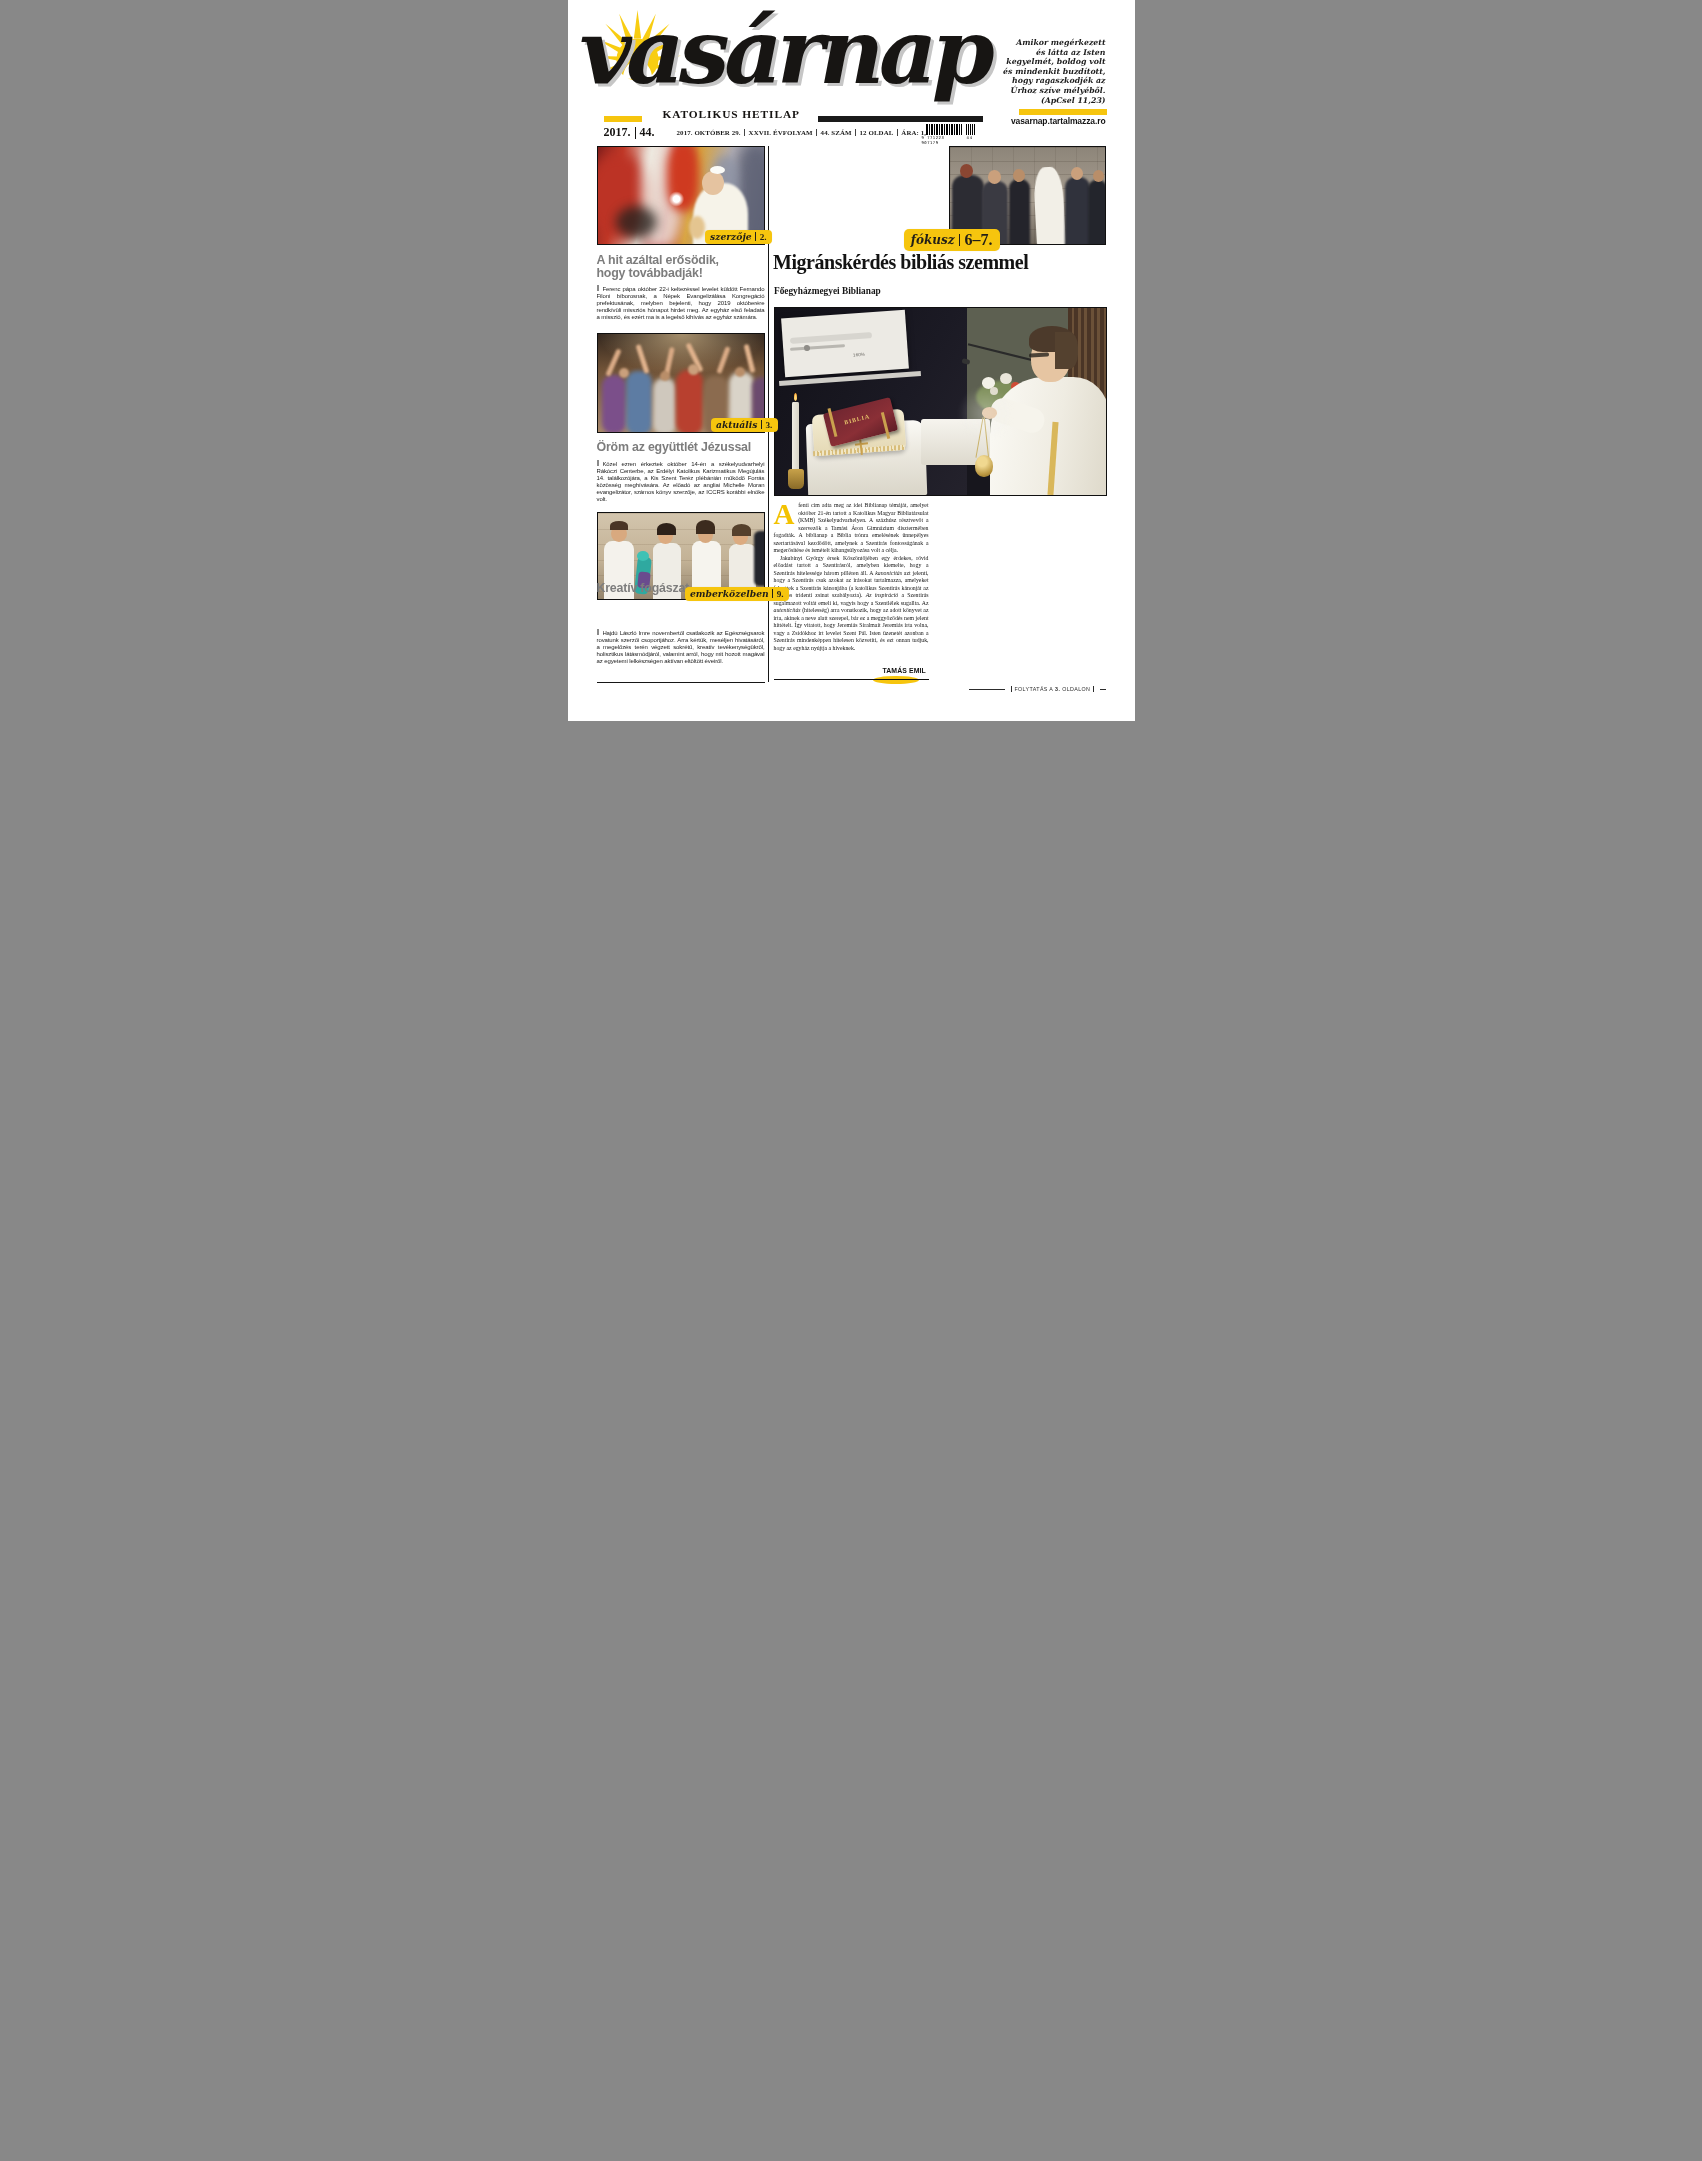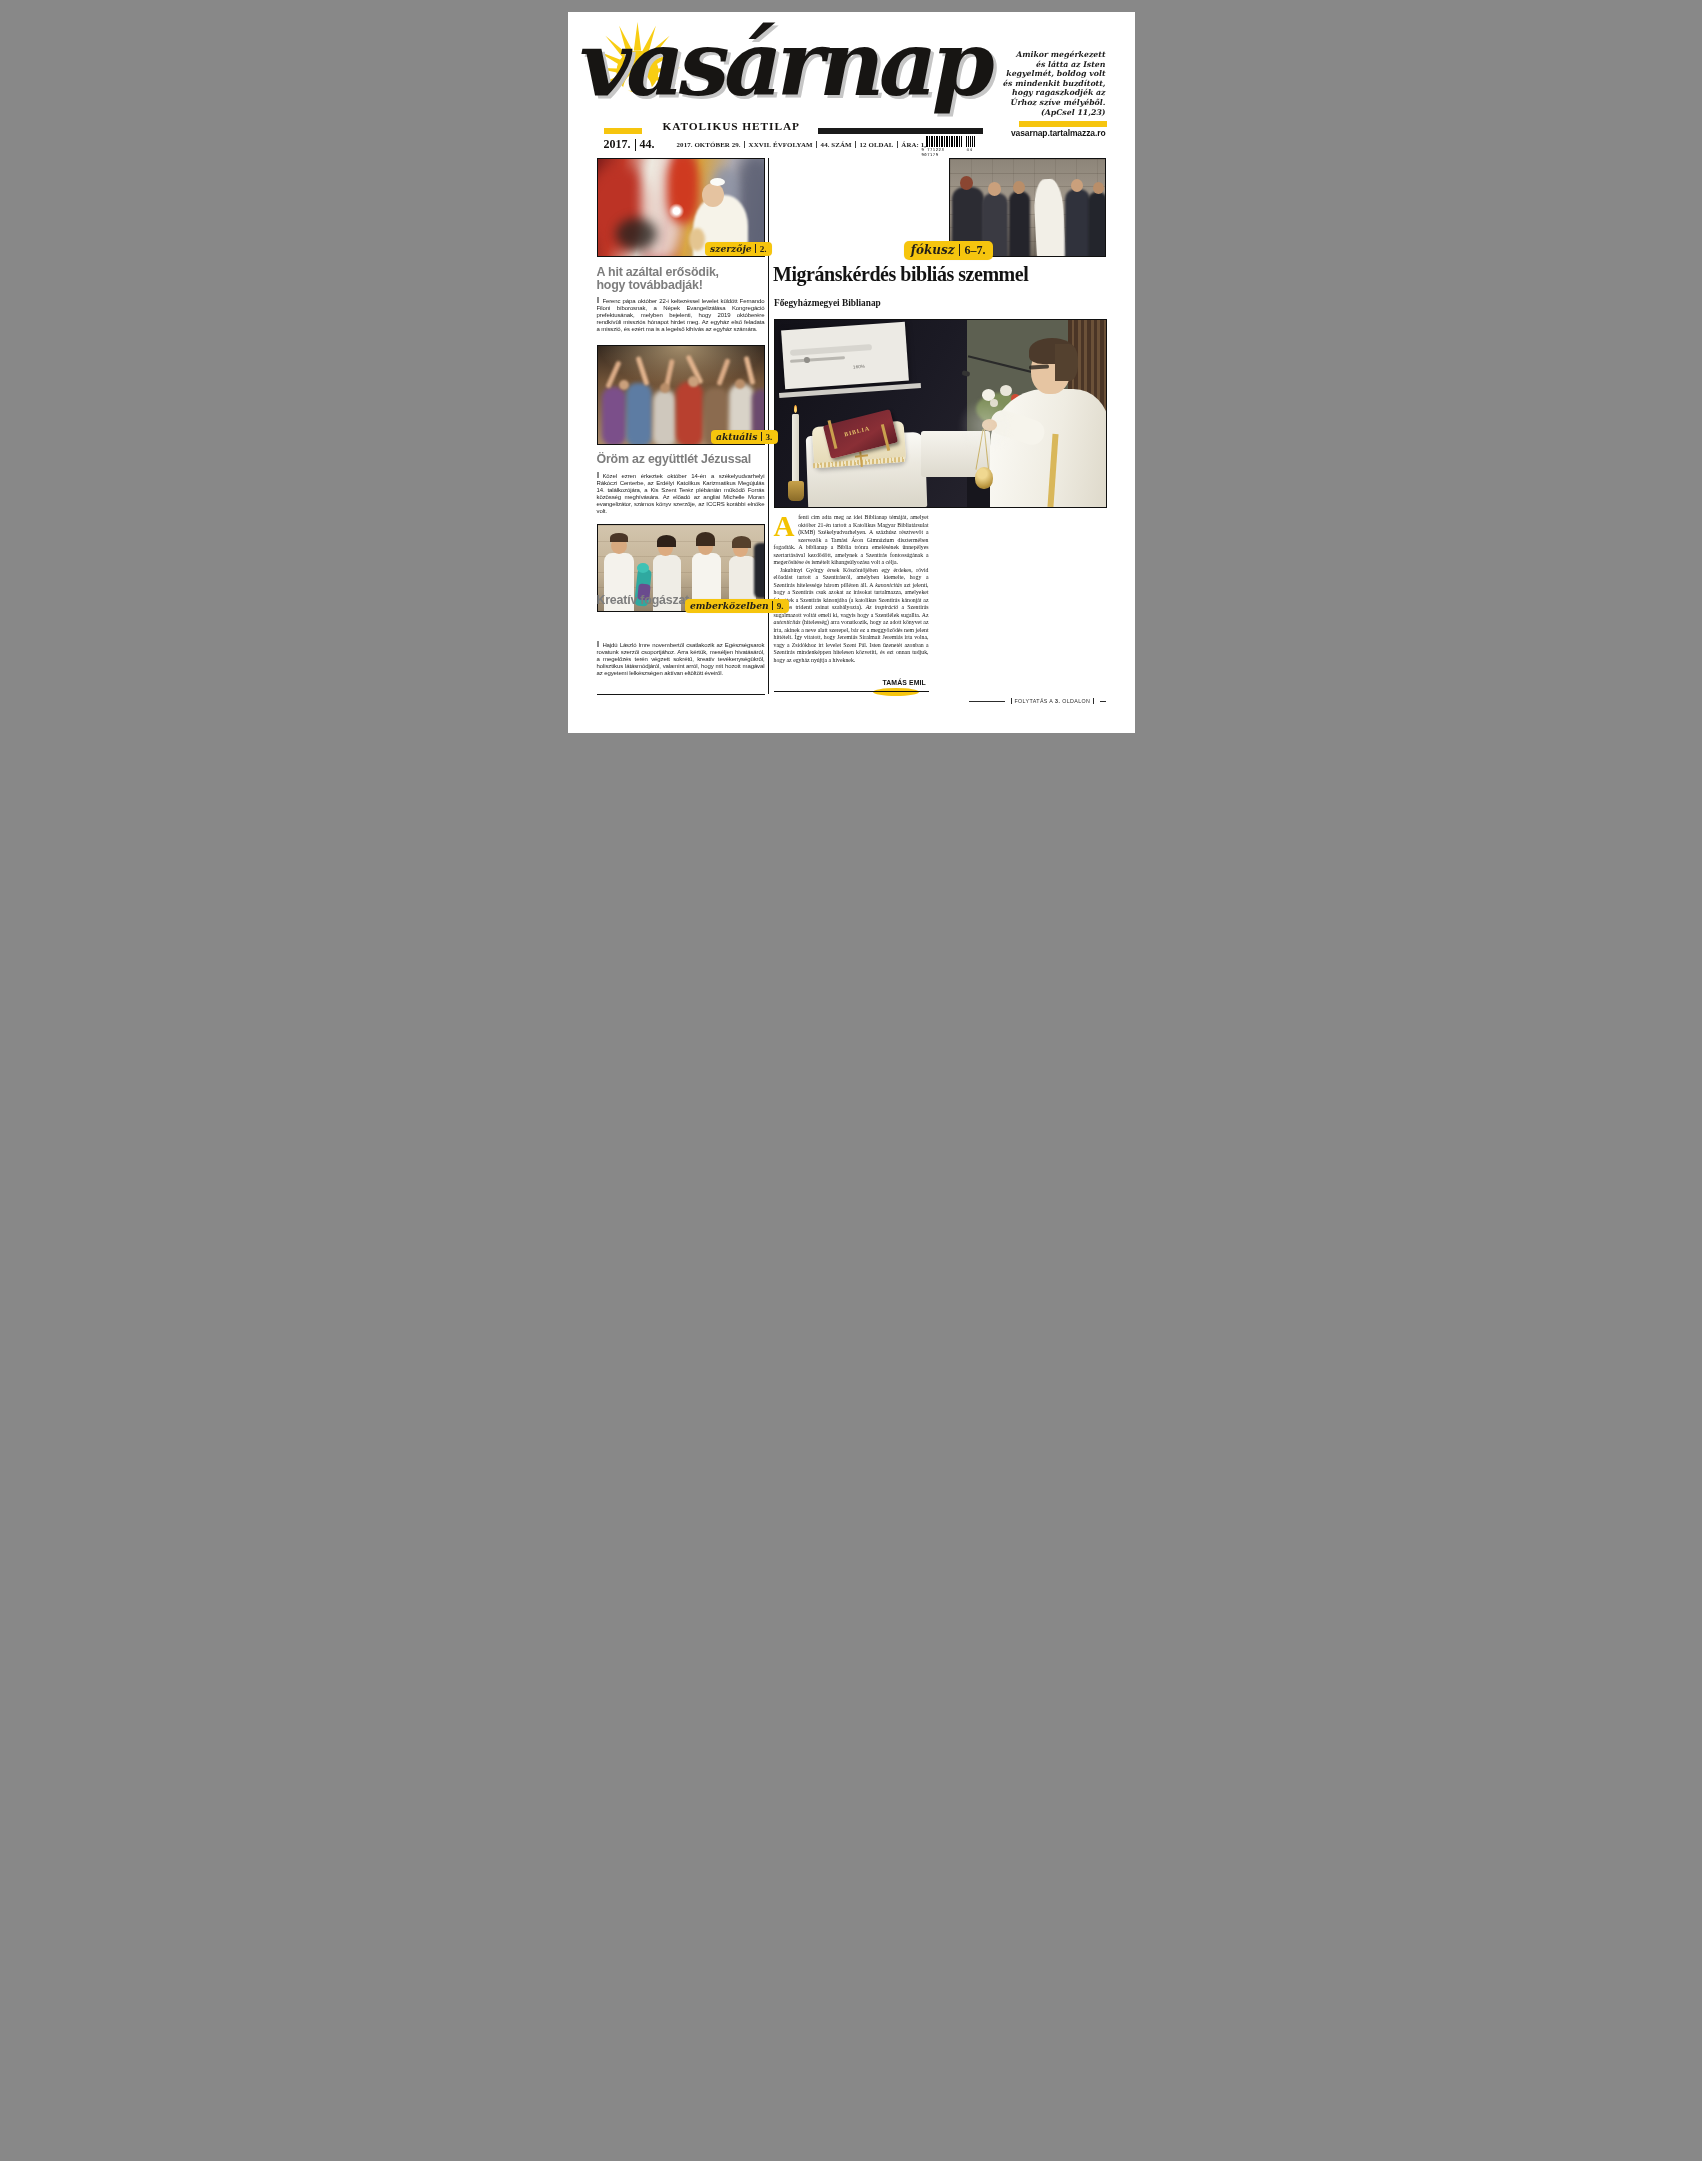--- a/index.html
+++ b/index.html
@@ -1,17 +1,17 @@
 <!DOCTYPE html>
 <html style="font-size:7.3px"><head>
 <meta charset="utf-8">
 <style>
   html,body{margin:0;padding:0;background:#888;}
   .page{position:relative;width:567px;height:721px;background:#fff;overflow:hidden;
-        font-family:"Liberation Sans",sans-serif;color:#1b1b1b;margin:12px auto;}
+        font-family:"Liberation Sans",sans-serif;color:#1b1b1b;margin:0 auto;}
 
   
   .logo-text{position:absolute;left:12px;top:6.4px;font-family:"DejaVu Serif",serif;
              font-style:italic;font-weight:bold;font-size:90px;line-height:1;color:#171513;
              letter-spacing:-5.5px;text-shadow:3.2px 3.2px 0 #c6c6c6;z-index:2;}
   .sunburst{position:absolute;left:26.5px;top:10px;z-index:1;}
   .tagline{position:absolute;left:95px;top:108px;font-family:"Liberation Serif",serif;
            font-weight:900;font-size:11.4px;letter-spacing:0.9px;color:#161412;z-index:3;}
   .bar{position:absolute;top:116px;height:6px;}
   .bar-yellow{left:36px;width:38px;background:#f6c50e;}
@@ -51,21 +51,21 @@
   
   .tag{position:absolute;background:#f6c50e;border-radius:4.1px;display:flex;align-items:center;
        padding:1.4px 5.5px;z-index:5;box-shadow:0 0 0 0.5px rgba(0,0,0,0.03);}
   .tag .sec{font-family:"DejaVu Serif",serif;font-style:italic;font-weight:bold;
             font-size:9.2px;color:#221f18;}
   .tag .tag-sep{display:inline-block;width:0.7px;height:9.2px;background:#221f18;margin:0 3.7px;}
   .tag .pg{font-family:"Liberation Serif",serif;font-weight:900;font-size:9.2px;color:#221f18;}
   .tag-big{padding:1.8px 7.3px;border-radius:5px;}
   .tag-big .sec{font-size:12px;}
   .tag-big .tag-sep{height:12px;margin:0 4.6px;}
-  .tag-big .pg{font-size:12px;}
+  .tag-big .pg{font-size:16px;}
 
   
   .teaser-title{position:absolute;left:29px;width:170px;font-weight:900;font-size:12.4px;
                 line-height:1.07;color:#7d7d7d;letter-spacing:-0.2px;white-space:pre-line;}
   .teaser-body{position:absolute;left:29px;width:168px;font-size:6px;line-height:7px;
                text-align:justify;color:#1c1c1c;letter-spacing:-0.1px;}
   .bullet{display:inline-block;width:2.7px;height:6px;background:#8a8a8a;margin-right:3.2px;}
 
   
   .feature-box{position:absolute;left:201px;top:146px;width:173px;height:99px;background:#e9e9e8;

